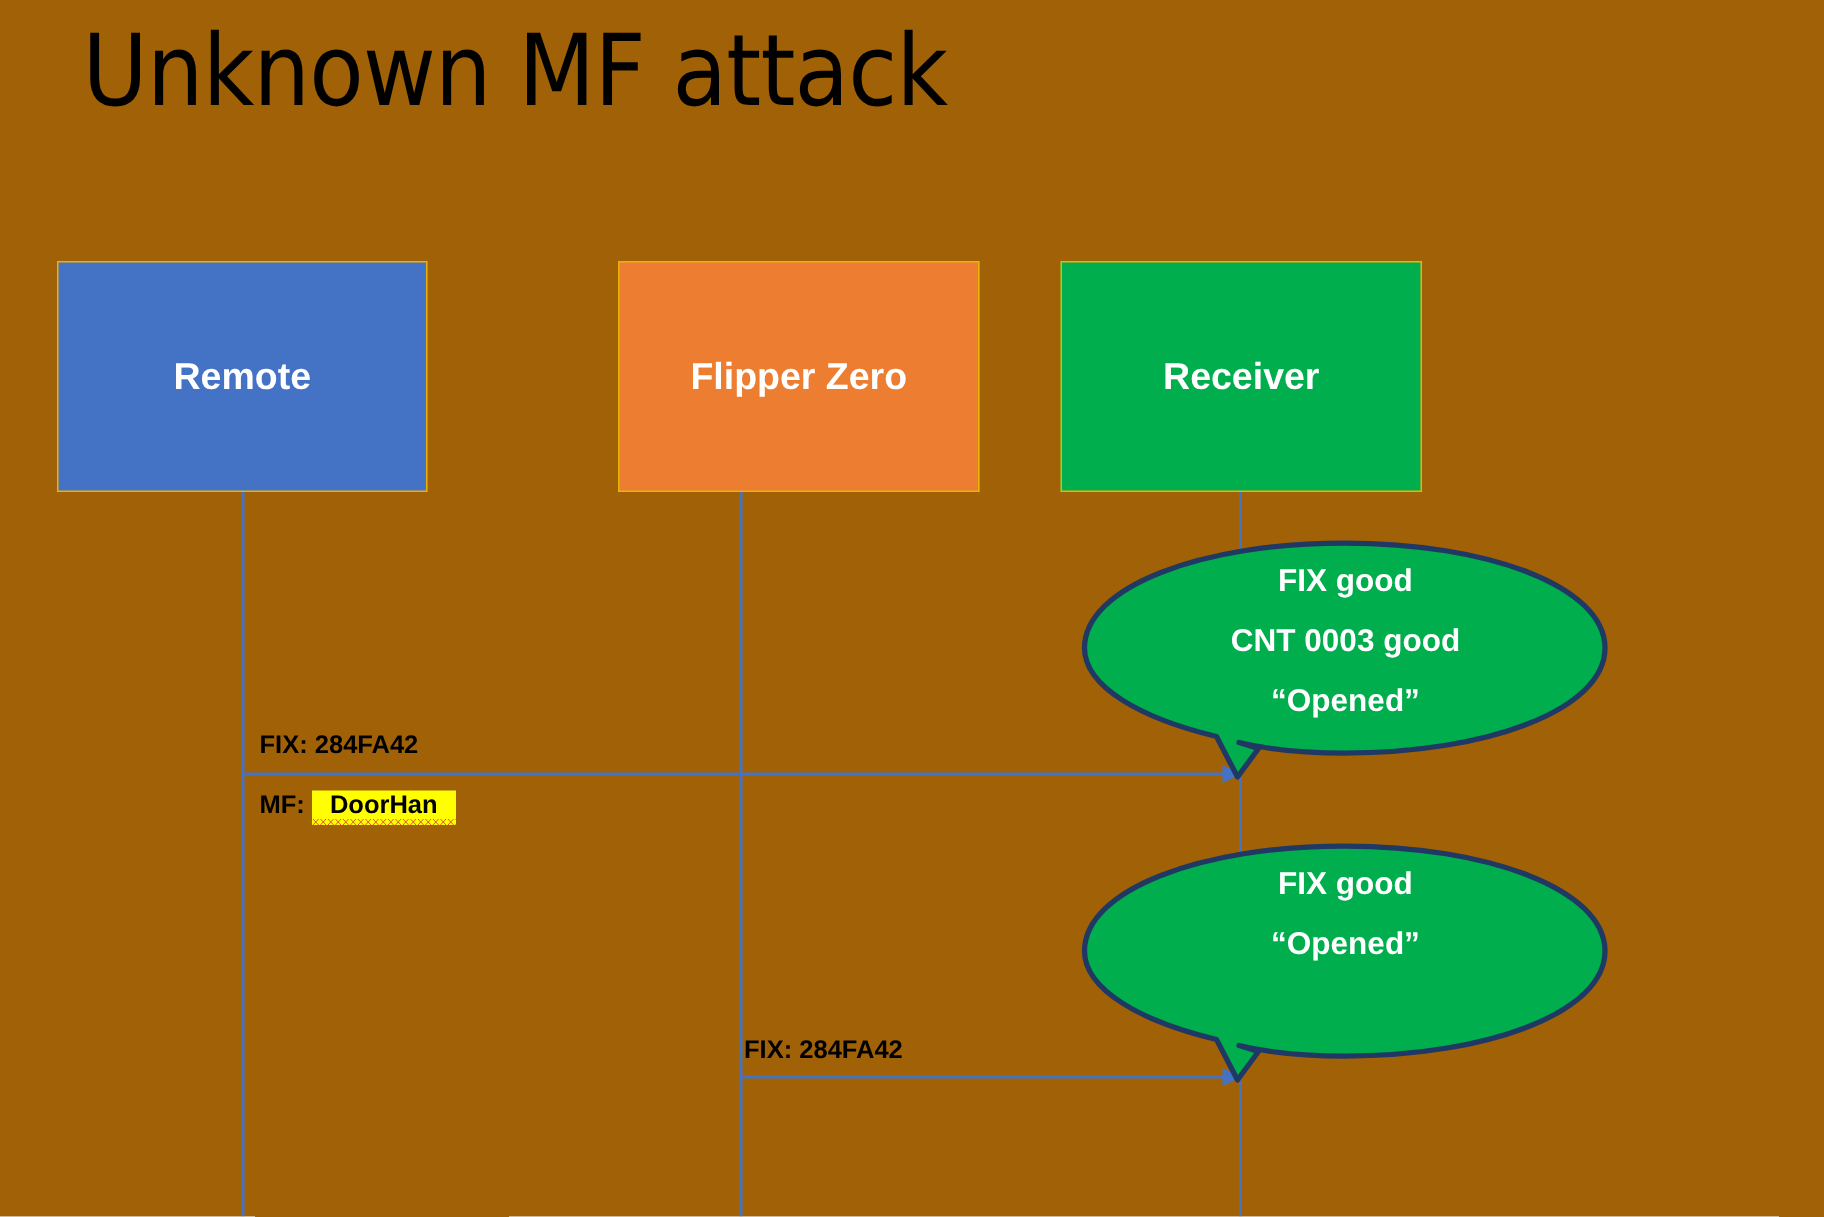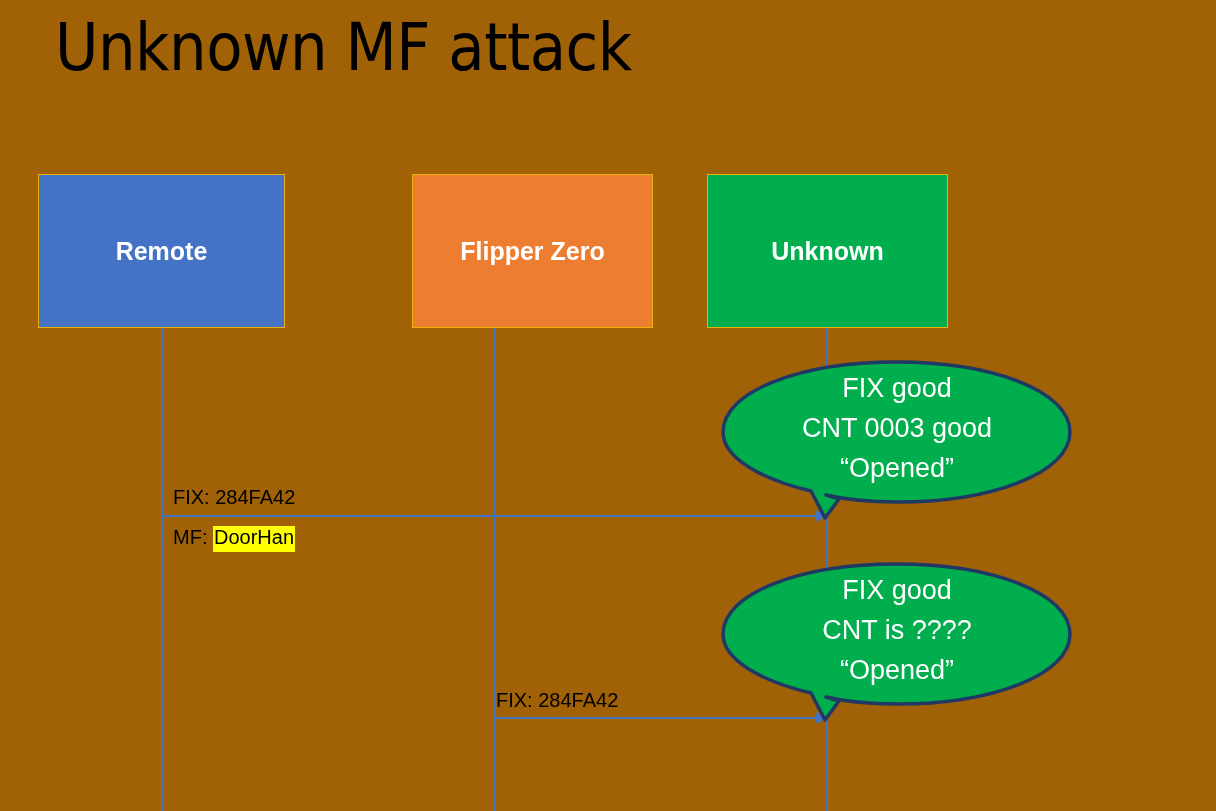--- a/index.html
+++ b/index.html
@@ -73,32 +73,33 @@
     border-left: 13px solid #4472C4;
     border-top: 6px solid transparent;
     border-bottom: 6px solid transparent;
   }
   #arrow-1 { left: 162px; top: 515px; width: 665px; }
   #arrow-2 { left: 494px; top: 717px; width: 333px; }
 
   
   .msg-text {
     position: absolute;
-    font-size: 20px;
+    font-size: 17px;
     line-height: 40px;
     color: #000000;
     white-space: nowrap;
+    font-weight: bold;
   }
   #msg1-text { left: 173px; top: 477px; }
   #msg2-text { left: 496px; top: 680px; }
   .msg-line { display: block; height: 40px; }
 
   .hl {
     background: #FFFF00;
-    padding: 0 1px;
+    padding: 0 12px;
   }
   .squiggle {
     
     background-image:
       linear-gradient(45deg, transparent 45%, #E8443A 45%, #E8443A 55%, transparent 55%),
       linear-gradient(-45deg, transparent 45%, #E8443A 45%, #E8443A 55%, transparent 55%);
     background-size: 5px 4px;
     background-repeat: repeat-x;
     background-position: 0 100%;
     padding-bottom: 4px;
@@ -108,23 +109,24 @@
   .callout {
     position: absolute;
   }
   .callout svg { display: block; overflow: visible; }
   .callout-text {
     position: absolute;
     left: 0;
     width: 100%;
     text-align: center;
     color: #ffffff;
-    font-size: 27px;
+    font-size: 21px;
     line-height: 40px;
     pointer-events: none;
+    font-weight: bold;
   }
   .callout-text .cl { display: block; height: 40px; }
 
   #callout-1 { left: 721px; top: 360px; width: 351px; height: 160px; }
   #callout-1 .callout-text { top: 8px; left: 18px; width: 316px; }
   #callout-2 { left: 721px; top: 562px; width: 351px; height: 160px; }
   #callout-2 .callout-text { top: 8px; left: 18px; width: 316px; }
 </style>
 </head>
 <body>
@@ -133,21 +135,21 @@
 
   <div id="slide-title">Unknown MF attack</div>
 
   <div id="box-remote" class="actor-box">
     <span>Remote</span>
   </div>
   <div id="box-flipper" class="actor-box">
     <span>Flipper Zero</span>
   </div>
   <div id="box-receiver" class="actor-box">
-    <span>Unknown</span>
+    <span>Receiver</span>
   </div>
 
   <div id="lifeline-remote" class="lifeline"></div>
   <div id="lifeline-flipper" class="lifeline"></div>
   <div id="lifeline-receiver" class="lifeline"></div>
 
   <div id="arrow-1" class="msg-arrow"></div>
   <div id="msg1-text" class="msg-text">
     <span class="msg-line">
       <span>FIX: </span><span>284FA42</span>
@@ -190,18 +192,17 @@
                C 349 113 271 142 175.5 142
                C 150 142 126 140 105 135
                L 118 139
                L 104 158
                L 90 131
                C 40 119 2 98 2 72
                C 2 31 80 2 175.5 2 Z" fill="#00AE4D" stroke="#1F3864" stroke-width="3.5" stroke-linejoin="round"></path>
     </svg>
     <div class="callout-text">
       <span class="cl">FIX good</span>
-      <span class="cl">CNT is ????</span>
       <span class="cl">“Opened”</span>
     </div>
   </div>
 
 </div>
 
 </body></html>

